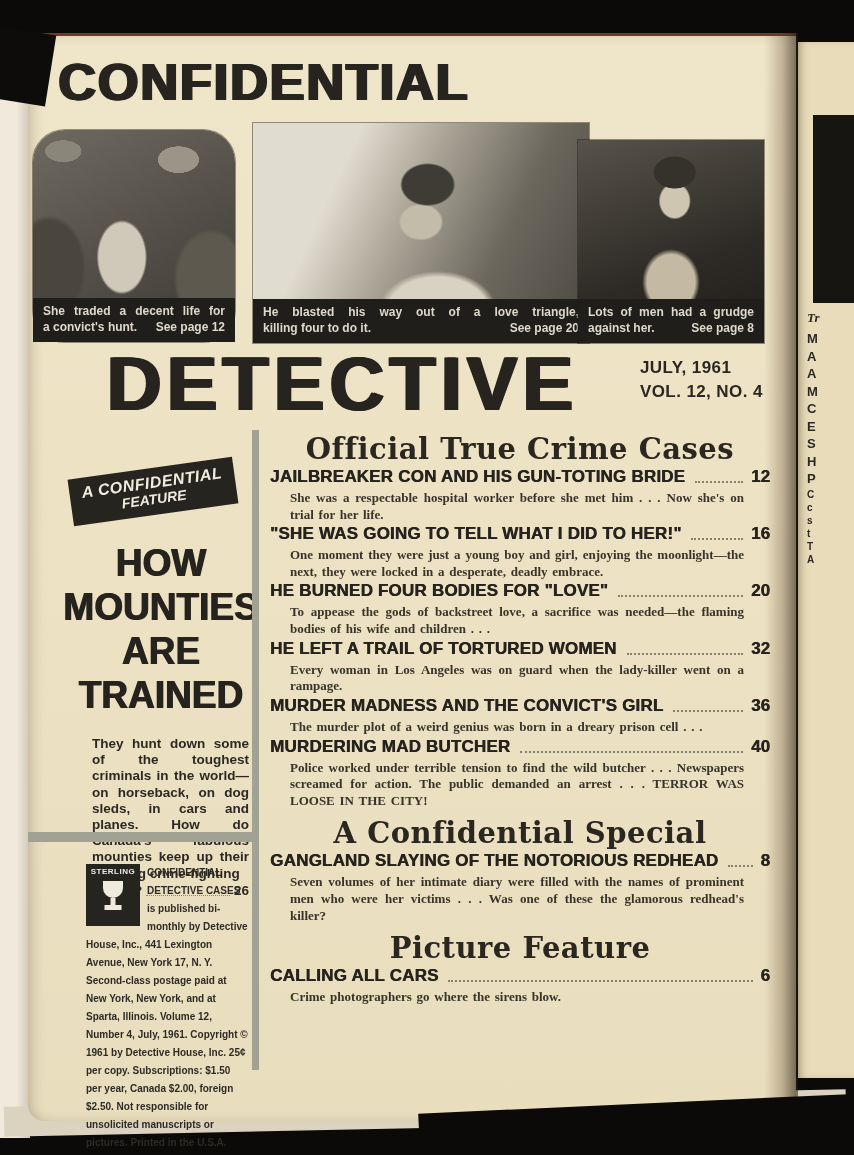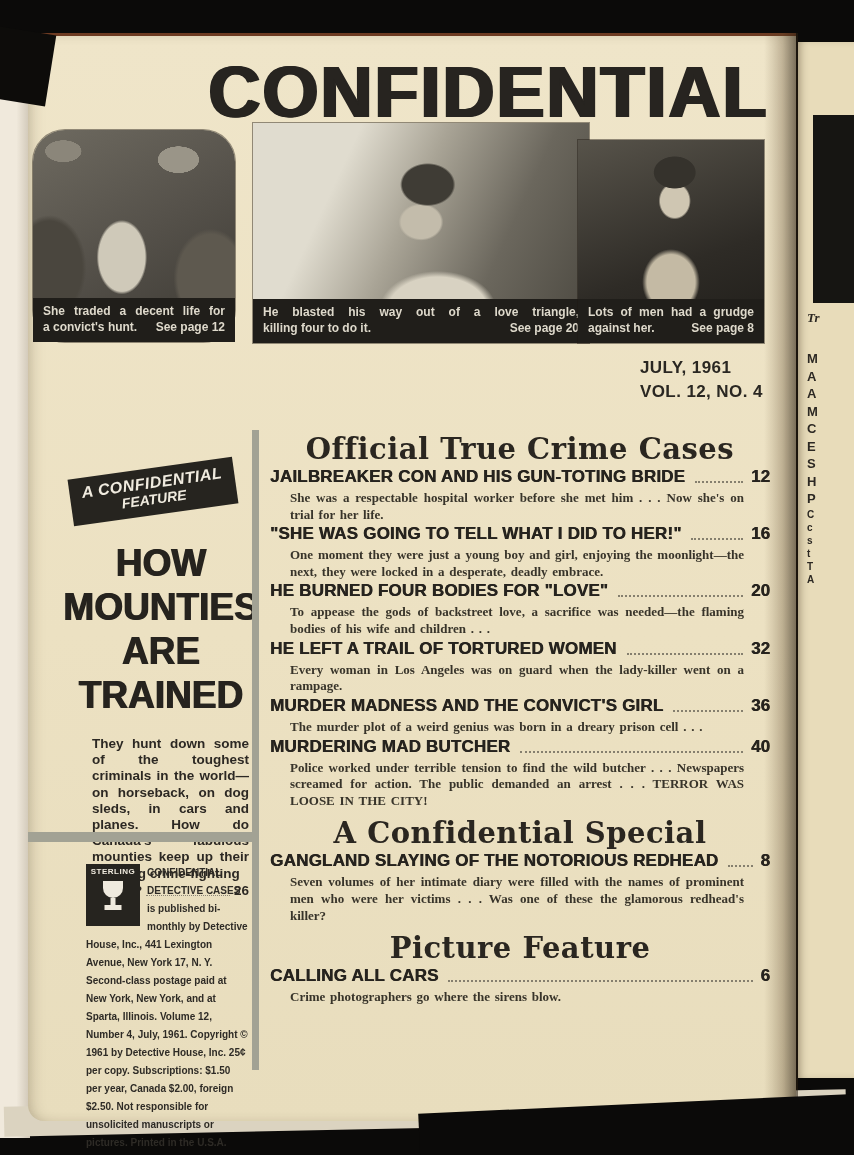--- a/index.html
+++ b/index.html
@@ -24,27 +24,27 @@
     background:#0d0c0a;transform:rotate(9deg);transform-origin:top left;}
   #bottom-wedge{position:absolute;left:420px;top:1103px;width:470px;height:90px;
     background:#0b0a09;transform:rotate(-2.6deg);}
   #fold-shadow{position:absolute;left:764px;top:33px;width:34px;height:1088px;
     background:linear-gradient(90deg,rgba(70,52,28,0) 0%,rgba(86,64,36,.28) 55%,rgba(40,29,15,.55) 100%);}
   
   #edge-page{position:absolute;left:798px;top:42px;width:56px;height:1036px;
     background:#e8dcba;box-shadow:inset 6px 0 10px -5px rgba(60,45,25,.5);}
   .edge-photo-block{position:absolute;left:15px;top:73px;width:41px;height:188px;background:#161512;}
   .edge-letters{position:absolute;left:9px;top:268px;display:flex;flex-direction:column;color:#2c2823;}
-  .edge-tr{font:italic bold 13px/16px "Liberation Serif", serif;margin-bottom:24px;}
+  .edge-tr{font:italic bold 13px/16px "Liberation Serif", serif;margin-bottom:4px;}
   .edge-letter{font:bold 13px/17.5px "Liberation Sans", sans-serif;}
   .edge-small{font:bold 10px/13px "Liberation Sans", sans-serif;}
   
   .masthead{position:absolute;color:#272420;font-weight:bold;white-space:nowrap;
     text-shadow:2px 0 0 currentColor,-1px 0 0 currentColor;}
-  #title-top{left:30px;top:20px;width:710px;text-align:right;font-size:72px;letter-spacing:2px;line-height:1;}
+  #title-top{left:30px;top:20px;width:710px;text-align:left;font-size:52px;letter-spacing:2px;line-height:1;}
   #title-bottom{left:40px;top:310px;width:548px;text-align:center;font-size:76px;letter-spacing:5px;line-height:1;}
   #issue-block{position:absolute;left:612px;top:320px;color:#2a2722;
     font:bold 17px/1.4 "Liberation Sans", sans-serif;letter-spacing:.4px;}
   
   .photo{position:absolute;box-shadow:0 0 0 1px rgba(30,25,18,.45);}
   #photo-1{left:5px;top:94px;width:202px;height:212px;background:
     radial-gradient(ellipse 30px 18px at 15% 10%, #8b867a 0 60%, transparent 61%),
     radial-gradient(ellipse 34px 22px at 72% 14%, #9a9588 0 60%, transparent 61%),
     radial-gradient(ellipse 42px 62px at 44% 60%, #cfc9b9 0 55%, transparent 60%),
     radial-gradient(ellipse 60px 80px at 88% 70%, #5e594f 0 55%, transparent 62%),
@@ -161,20 +161,21 @@
   <div id="photo-3" class="photo">
     <div class="caption">
       <div class="cap-line1">Lots of men had a grudge</div>
       <div class="cap-row">
         <span>against her.</span>
         <span>See page 8</span>
       </div>
     </div>
   </div>
 
+  <div id="title-bottom" class="masthead">DETECTIVE</div>
 
   <div id="issue-block">
     <div>JULY, 1961</div>
     <div>VOL. 12, NO. 4</div>
   </div>
 
   <div id="feature-badge">
     <div class="b1">A CONFIDENTIAL</div>
     <div class="b2">FEATURE</div>
   </div>

